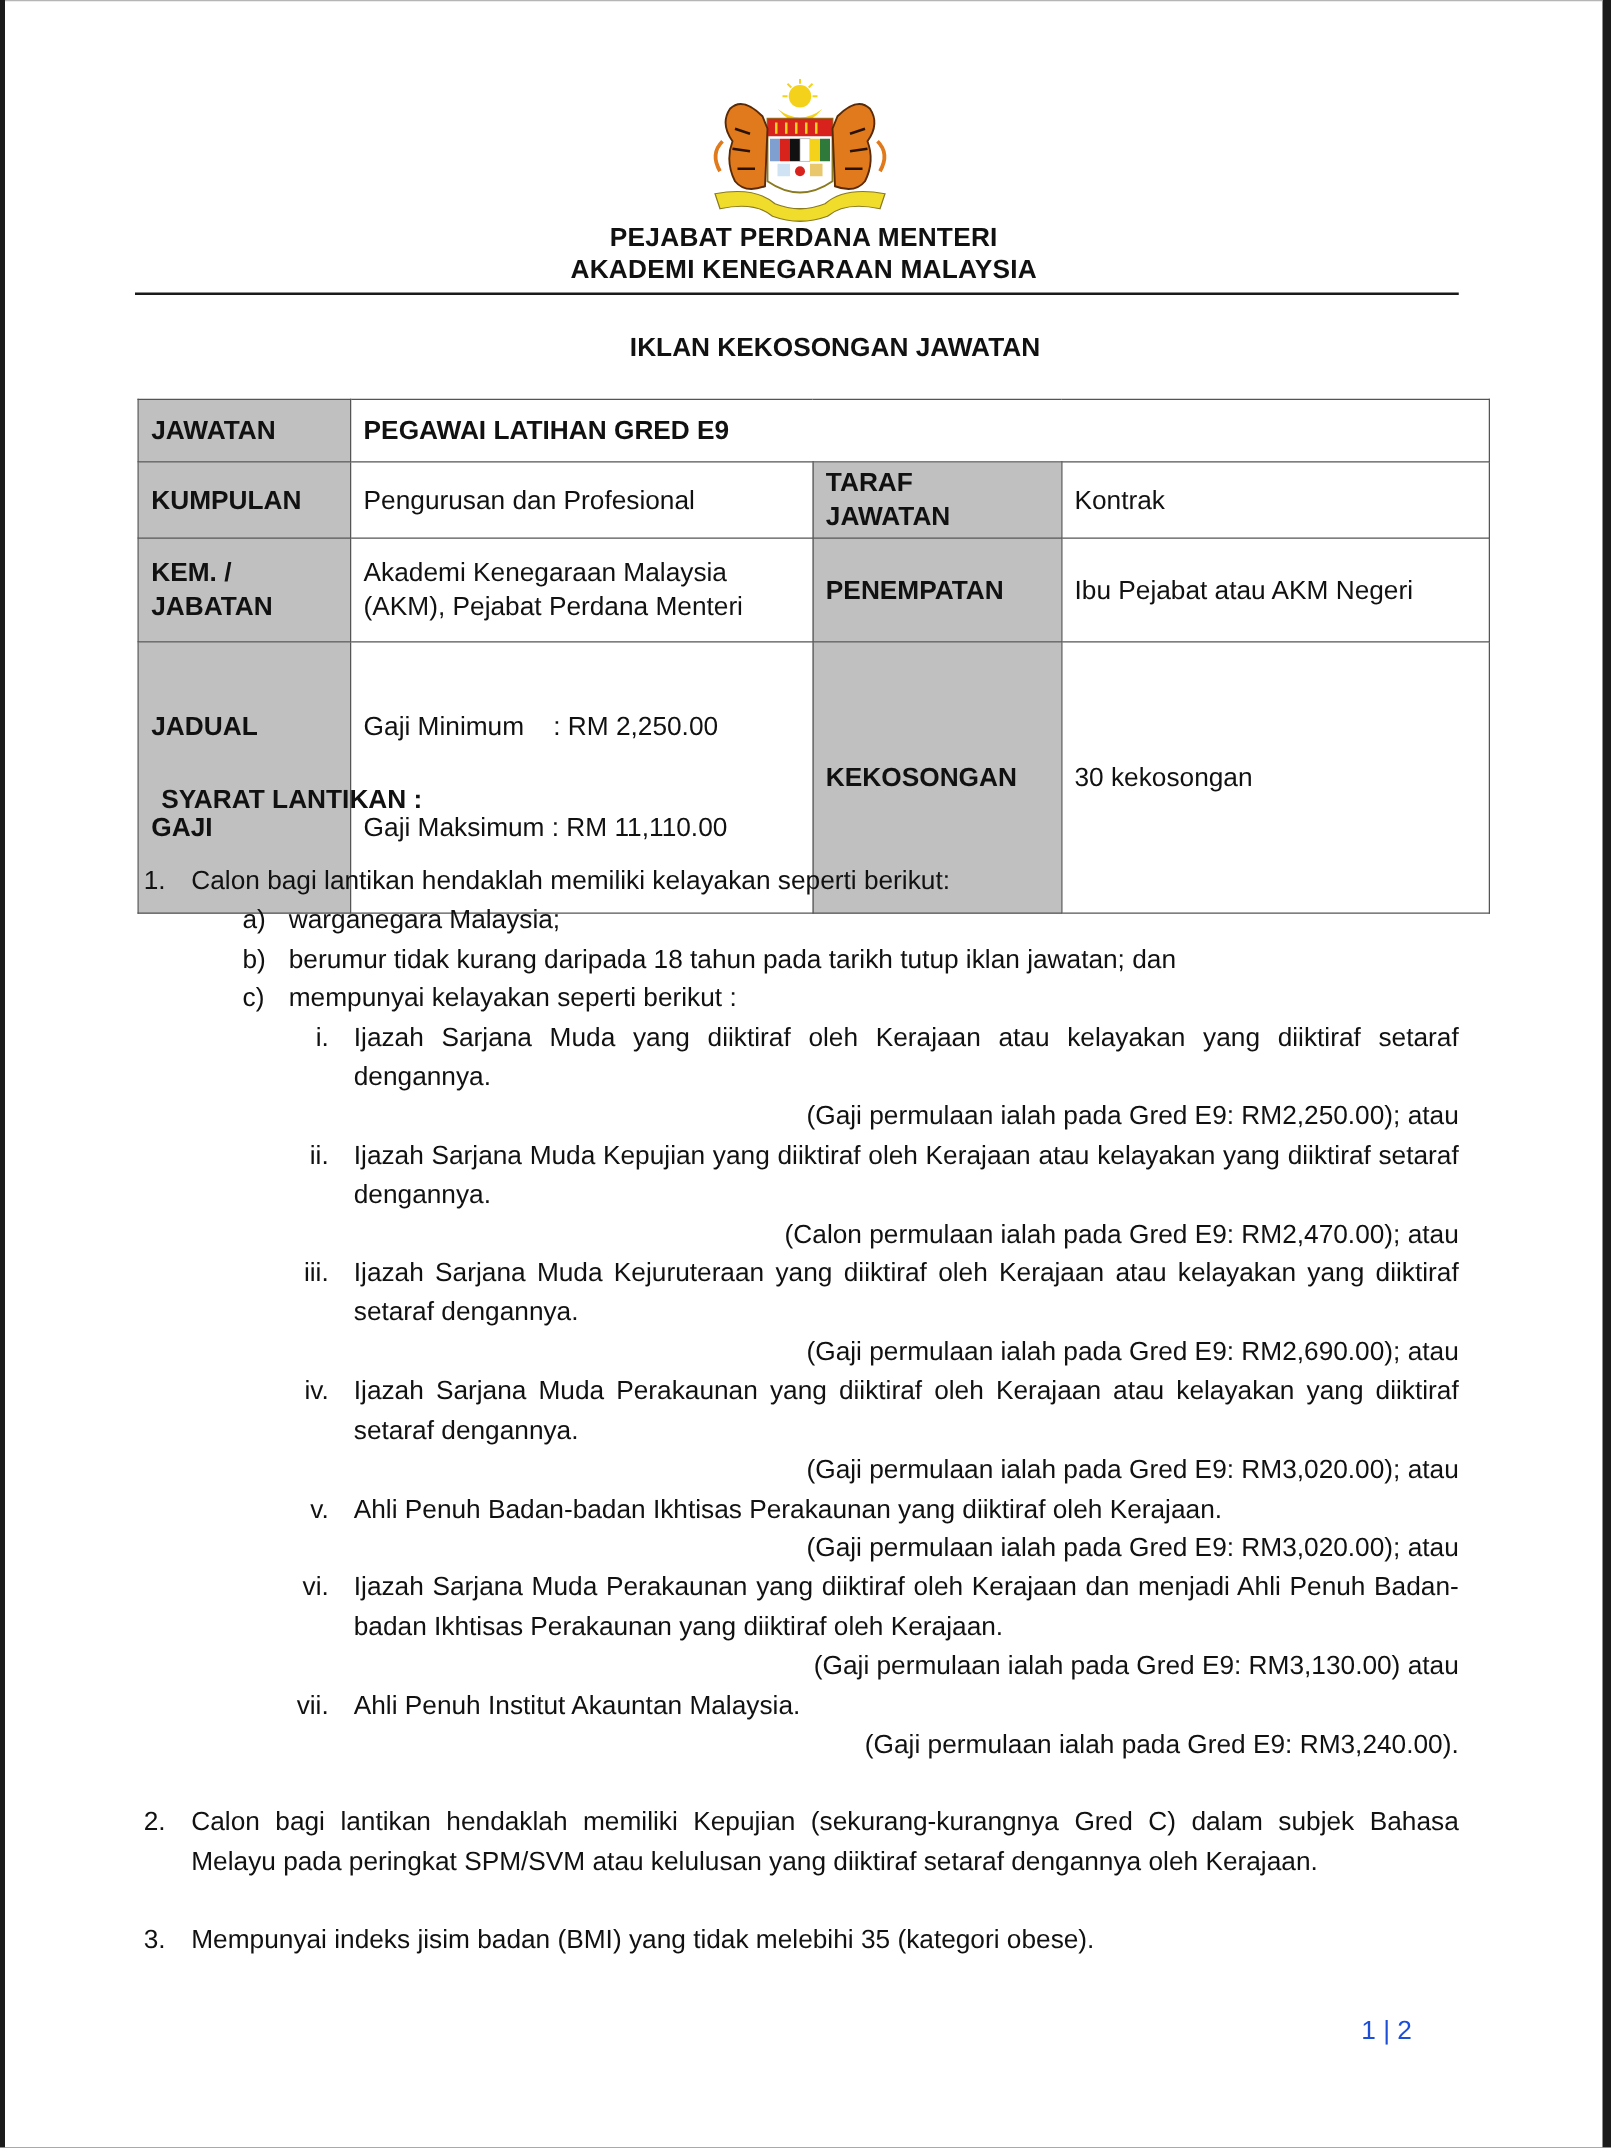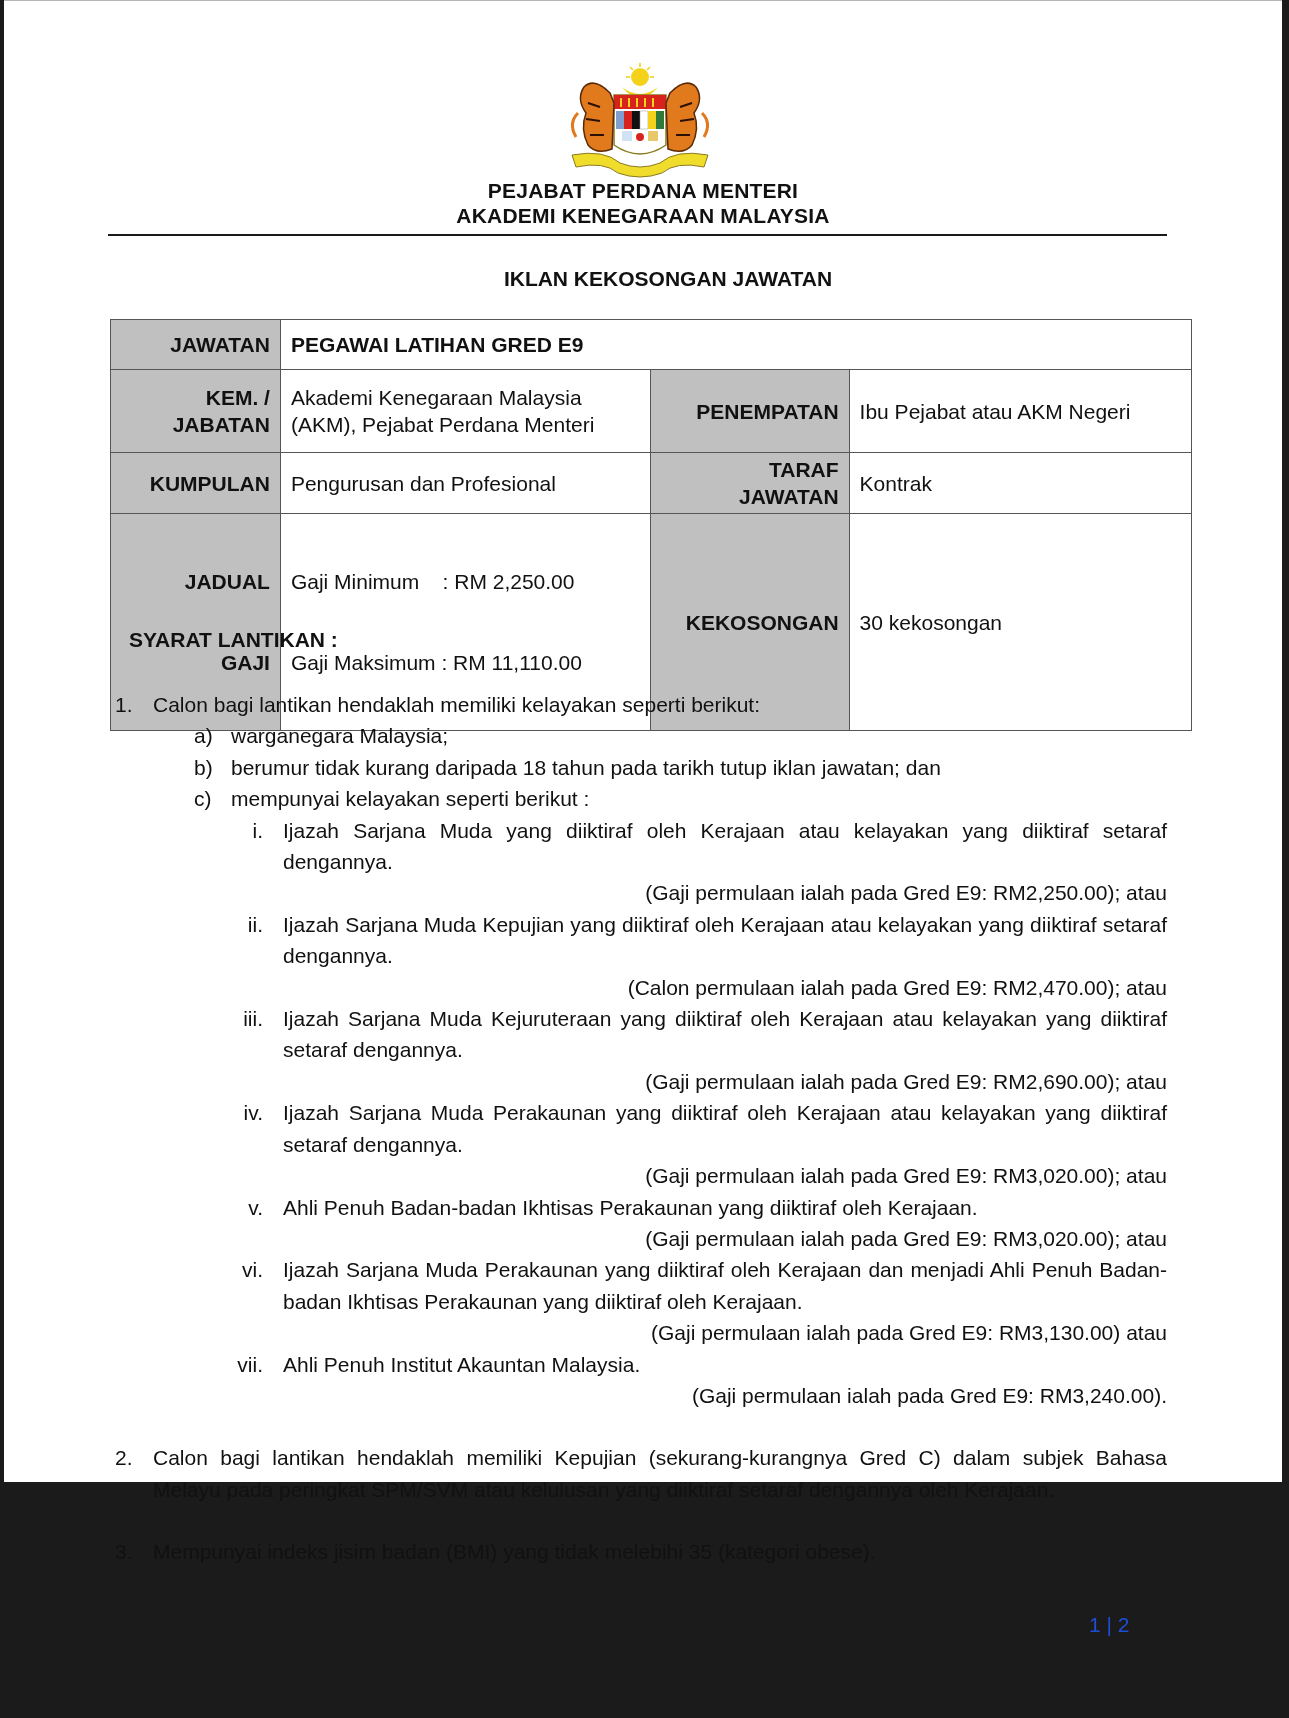--- a/index.html
+++ b/index.html
@@ -7,21 +7,21 @@
     width: 1289px; height: 1718px;
     background: #1b1b1b;
     position: relative;
     overflow: hidden;
     font-family: "Liberation Sans", sans-serif;
     color: #111;
   }
   .page {
     position: absolute;
     left: 4px; top: 0;
-    width: 1278px; height: 1482px;
+    width: 1278px; height: 1718px;
     background: #ffffff;
     border-top: 1px solid #b5b5b5;
     box-sizing: border-box;
   }
   .crest {
     position: absolute;
     left: 560px; top: 62px;
     width: 152px; height: 118px;
   }
   .hdr {
@@ -58,21 +58,21 @@
   }
   table.info td {
     border: 1.5px solid #555;
     padding: 0 10px;
     vertical-align: middle;
     line-height: 27px;
   }
   table.info td.lbl {
     background: #c0c0c0;
     font-weight: bold;
-    text-align: right;
+    text-align: left;
   }
   table.info td.val { background: #fff; }
   table.info td.title-val { text-align: left; font-weight: bold; }
   .tab-row td { white-space: pre; }
 
   .section {
     position: absolute;
     left: 125px; top: 627px;
     font-weight: bold;
     font-size: 21px;
@@ -163,41 +163,41 @@
       <col style="width:170px">
         <col style="width:370px">
         <col style="width:199px">
         <col style="width:343px">
     </colgroup>
     <tbody>
         <tr style="height:50px">
       <td class="lbl">JAWATAN</td>
       <td class="val title-val" colspan="3">PEGAWAI LATIHAN GRED E9</td>
     </tr>
-    <tr style="height:83px">
-      <td class="lbl">
-        <div>KEM. /</div>
-        <div>JABATAN</div>
-      </td>
-      <td class="val">
-        <div>Akademi Kenegaraan Malaysia</div>
-        <div>(AKM), Pejabat Perdana Menteri</div>
-      </td>
-      <td class="lbl">PENEMPATAN</td>
-      <td class="val">Ibu Pejabat atau AKM Negeri</td>
-    </tr>
     <tr style="height:61px">
       <td class="lbl">KUMPULAN</td>
       <td class="val">Pengurusan dan Profesional</td>
       <td class="lbl">
         <div>TARAF</div>
         <div>JAWATAN</div>
       </td>
       <td class="val">Kontrak</td>
     </tr>
+    <tr style="height:83px">
+      <td class="lbl">
+        <div>KEM. /</div>
+        <div>JABATAN</div>
+      </td>
+      <td class="val">
+        <div>Akademi Kenegaraan Malaysia</div>
+        <div>(AKM), Pejabat Perdana Menteri</div>
+      </td>
+      <td class="lbl">PENEMPATAN</td>
+      <td class="val">Ibu Pejabat atau AKM Negeri</td>
+    </tr>
     <tr style="height:85px" class="tab-row">
       <td class="lbl">
         <div>JADUAL</div>
         <div>GAJI</div>
       </td>
       <td class="val">
         <div>Gaji Minimum    : RM 2,250.00</div>
         <div>Gaji Maksimum : RM 11,110.00</div>
       </td>
       <td class="lbl">KEKOSONGAN</td>

